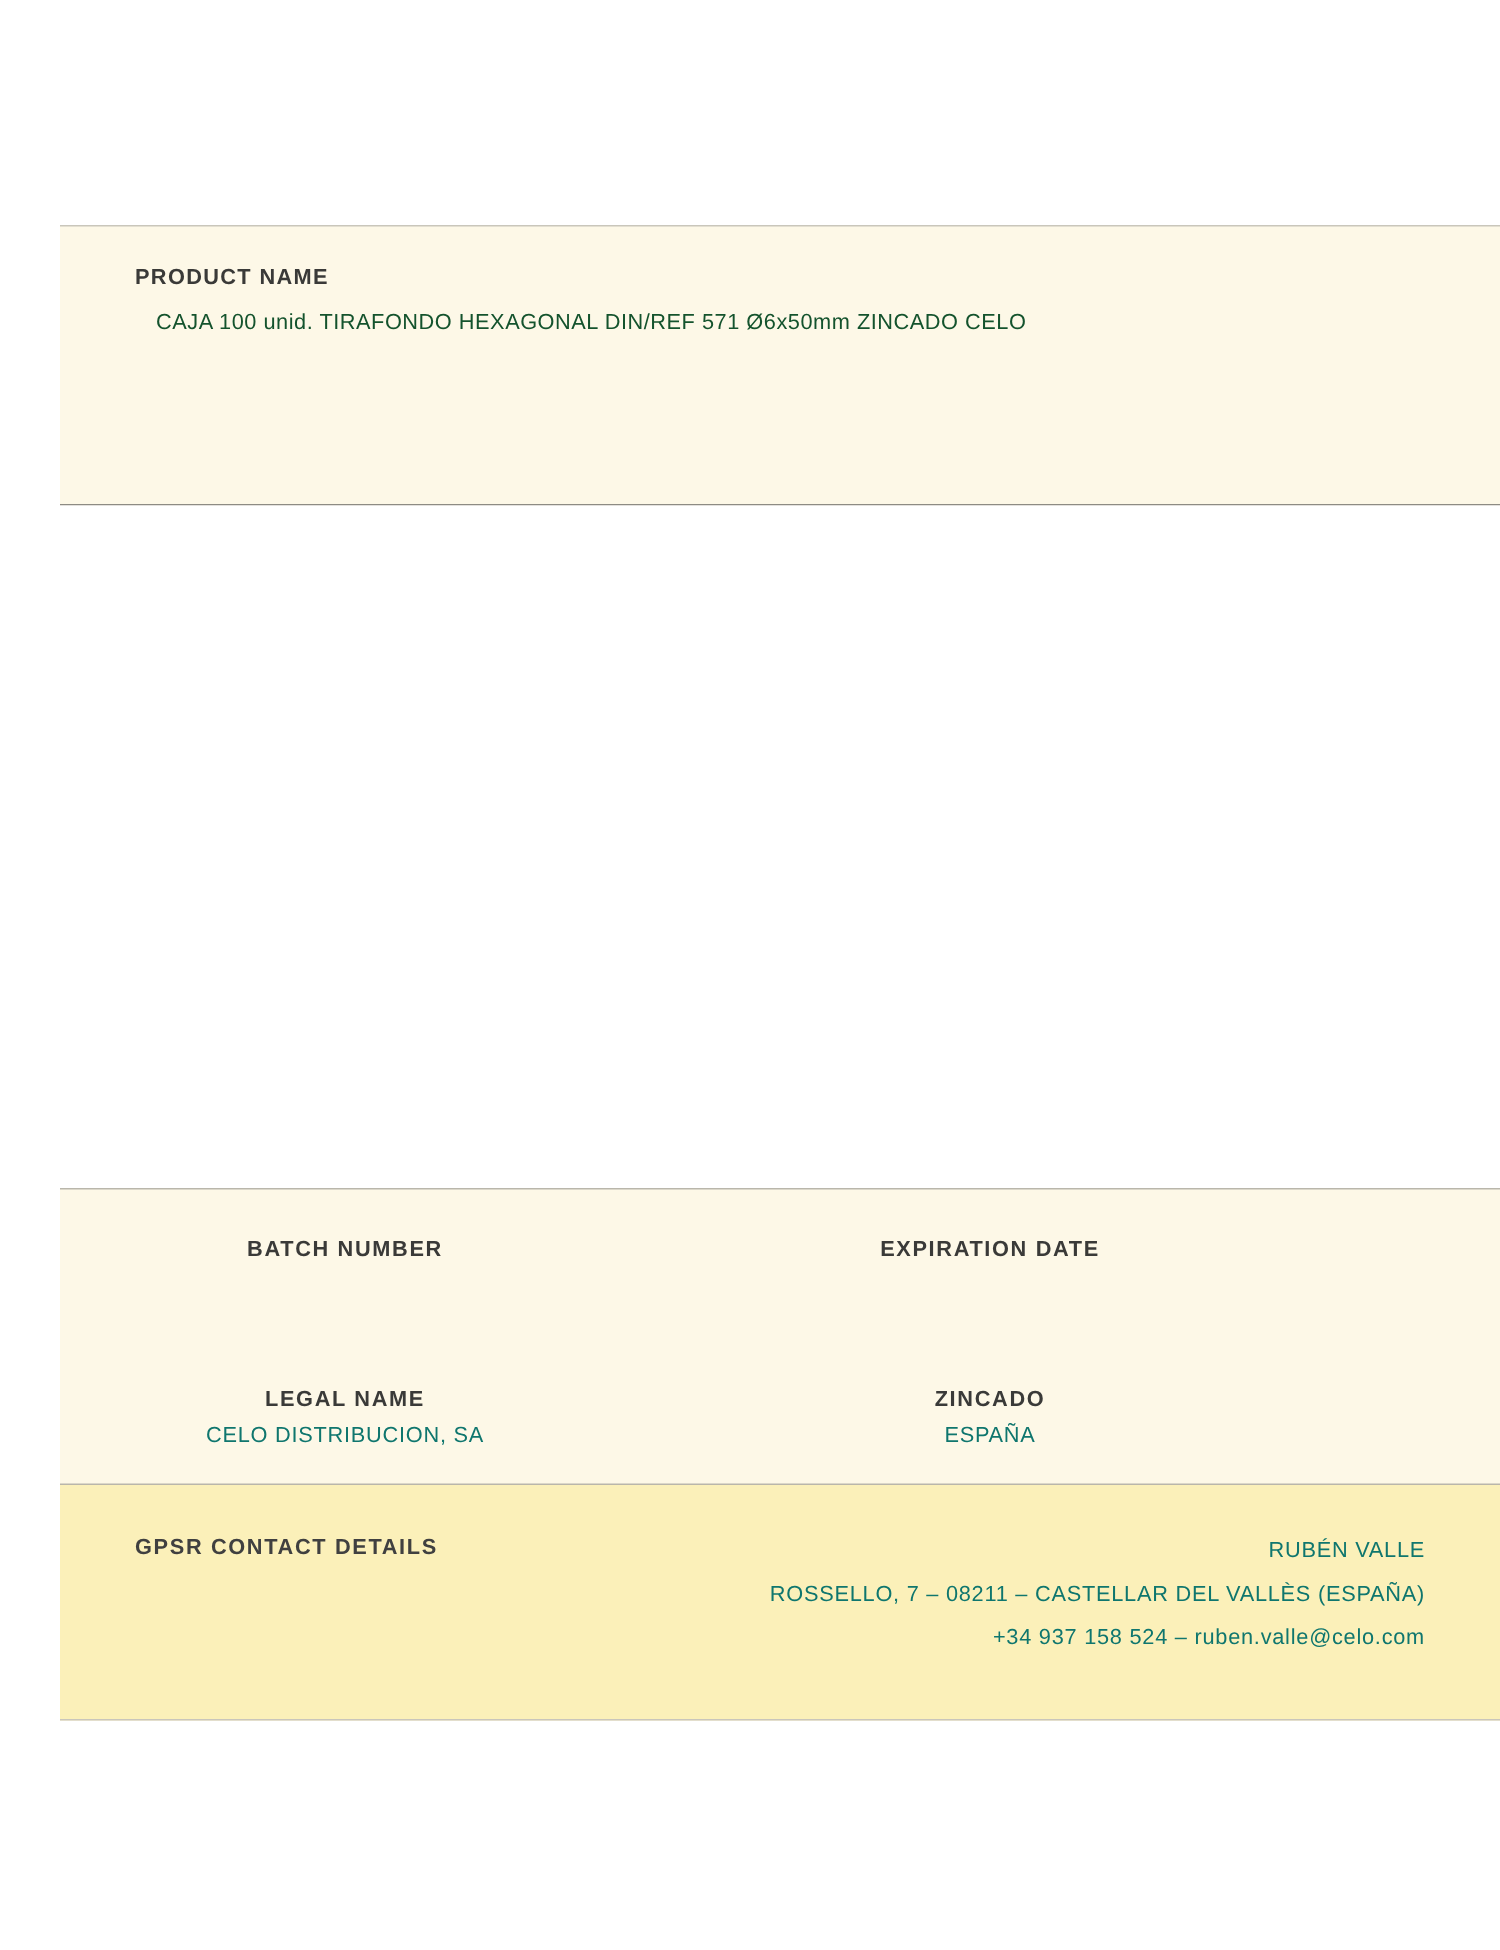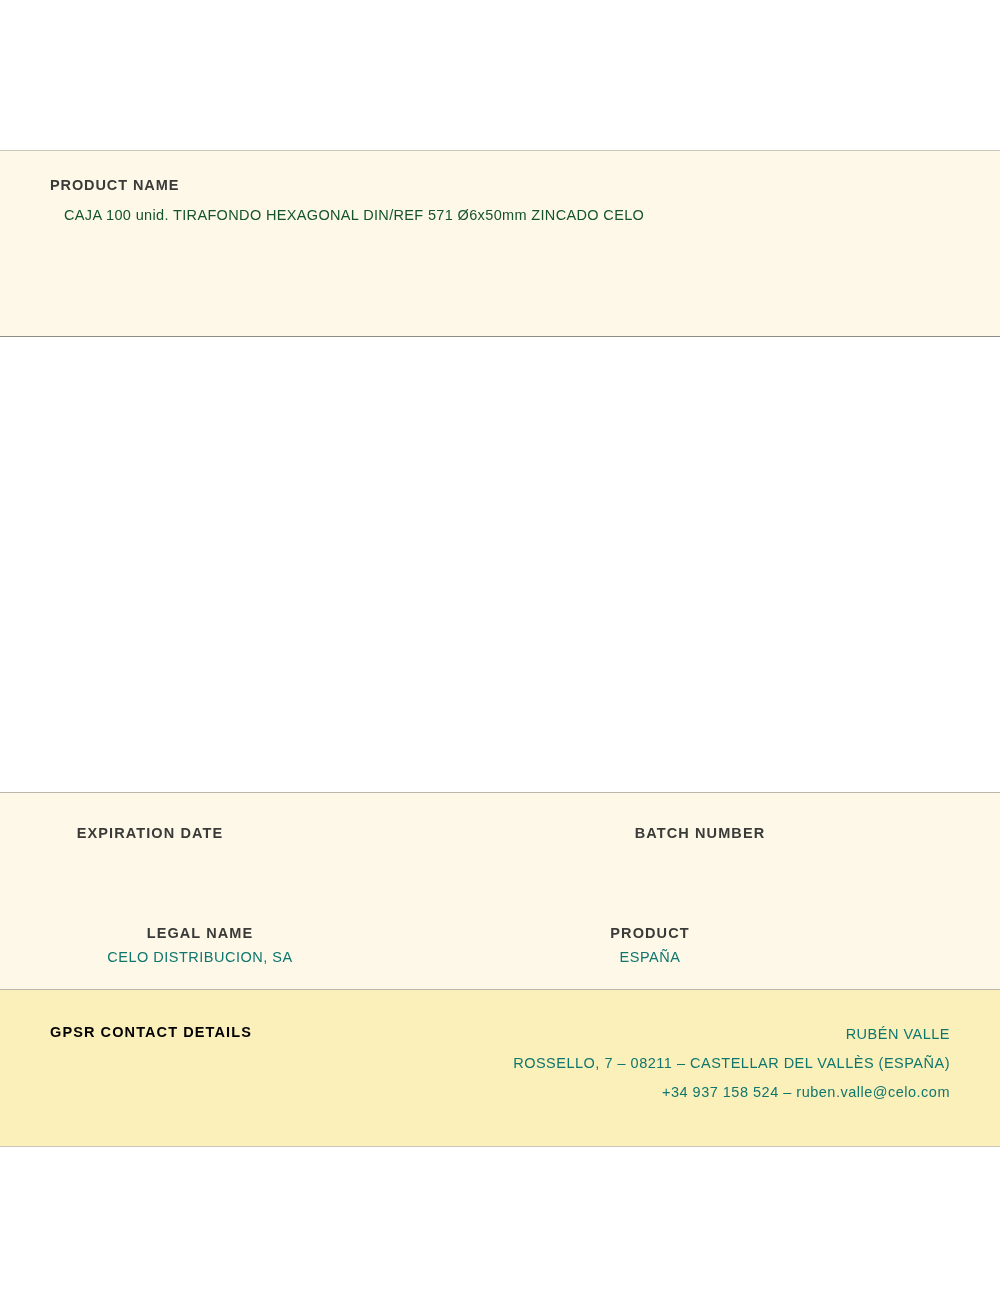--- a/index.html
+++ b/index.html
@@ -14,20 +14,21 @@
     color: #3a3a38;
     -webkit-font-smoothing: antialiased;
   }
 
   .page {
     position: relative;
     width: 1000px;
     height: 1300px;
     box-sizing: border-box;
     overflow: hidden;
+    padding-left: 40px;
   }
 
   
   .top-spacer {
     height: 150px;
     background: #ffffff;
   }
 
   
   .product-block {
@@ -120,21 +121,21 @@
     height: 157px;
     box-sizing: border-box;
     padding: 30px 50px 0 50px;
     position: relative;
   }
 
   .gpsr-title {
     font-size: 14.5px;
     font-weight: bold;
     letter-spacing: 1.1px;
-    color: #000000;
+    color: #404040;
     position: absolute;
     left: 50px;
     top: 34px;
   }
 
   .gpsr-lines {
     text-align: right;
     font-size: 14.5px;
     letter-spacing: 0.5px;
     line-height: 29px;
@@ -162,36 +163,36 @@
     <div class="field-group">
       <p class="field-label">PRODUCT NAME</p>
       <p class="field-value">CAJA 100 unid. TIRAFONDO HEXAGONAL DIN/REF 571 Ø6x50mm ZINCADO CELO</p>
     </div>
   </section>
 
   <div class="middle-blank"></div>
 
   <section class="detail-block">
     <div class="detail-row first">
+      <div class="detail-cell left">
+        <p class="cell-label">BATCH NUMBER</p>
+        <p class="cell-value"></p>
+      </div>
       <div class="detail-cell right">
         <p class="cell-label">EXPIRATION DATE</p>
-        <p class="cell-value"></p>
-      </div>
-      <div class="detail-cell left">
-        <p class="cell-label">BATCH NUMBER</p>
         <p class="cell-value"></p>
       </div>
     </div>
     <div class="detail-row">
       <div class="detail-cell left">
         <p class="cell-label">LEGAL NAME</p>
         <p class="cell-value">CELO DISTRIBUCION, SA</p>
       </div>
       <div class="detail-cell right">
-        <p class="cell-label">PRODUCT</p>
+        <p class="cell-label">ZINCADO</p>
         <p class="cell-value">ESPAÑA</p>
       </div>
     </div>
   </section>
 
   <section class="gpsr-block">
     <div class="gpsr-title">GPSR CONTACT DETAILS</div>
     <div class="gpsr-lines">
       <div>RUBÉN VALLE</div>
       <div>ROSSELLO, 7 – 08211 – CASTELLAR DEL VALLÈS (ESPAÑA)</div>

